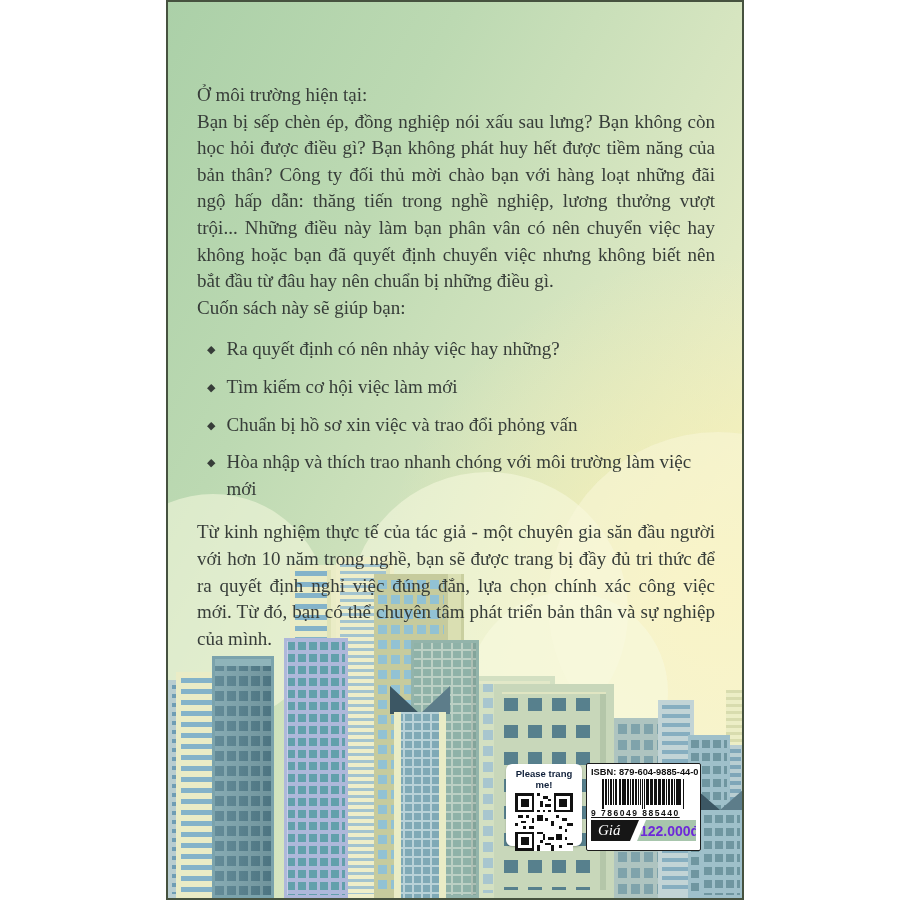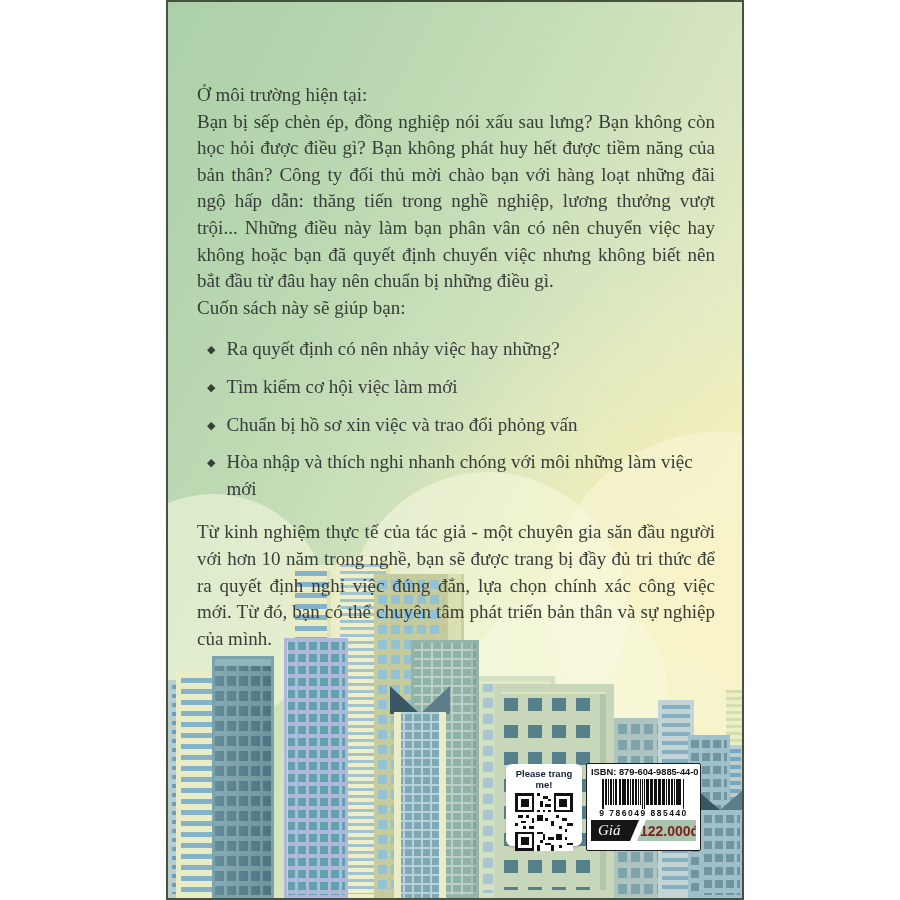--- a/index.html
+++ b/index.html
@@ -118,29 +118,29 @@
   .qr-box svg{display:block;margin:3px auto 0 auto;}
 
   
   .isbn-box{position:absolute;left:418px;top:761px;width:115px;height:88px;background:#ffffff;
     border:1px solid #1c1c1c;border-radius:2px;z-index:5;box-sizing:border-box;
     padding:3px 4px 4px 4px;display:flex;flex-direction:column;}
   .isbn-label{font-family:"Liberation Sans",sans-serif;font-size:9.3px;font-weight:700;
     color:#111;text-align:center;white-space:nowrap;}
   .barcode{display:block;margin:2px auto 0 auto;}
   .barcode-digits{font-family:"Liberation Sans",sans-serif;font-size:8.5px;font-weight:700;
-    color:#111;text-align:center;letter-spacing:1.5px;margin-top:-1px;white-space:nowrap;}
+    color:#111;letter-spacing:1.5px;margin-top:-1px;white-space:nowrap;text-decoration:underline;}
   .price-bar{position:relative;height:21px;margin-top:2px;background:#ffffff;overflow:hidden;}
   .price-left{position:absolute;left:0;top:0;bottom:0;width:48px;background:#161616;
     clip-path:polygon(0 0,100% 0,calc(100% - 9px) 100%,0 100%);
     color:#fff;font-family:"Liberation Serif",serif;font-style:italic;font-size:15px;
     display:flex;align-items:center;padding-left:7px;box-sizing:border-box;}
   .price-right{position:absolute;left:44px;right:0;top:0;bottom:0;background:#a8c6ad;
     clip-path:polygon(11px 0,100% 0,100% 100%,2px 100%);
-    color:#7f1d1d;font-family:"Liberation Sans",sans-serif;font-size:14px;font-weight:700;
+    color:#6d28d9;font-family:"Liberation Sans",sans-serif;font-size:14px;font-weight:700;
     display:flex;align-items:center;justify-content:center;padding-left:8px;box-sizing:border-box;}
 </style>
 </head>
 <body>
 
 <div class="page">
   <div class="cover">
 
     <div class="skyline">
       <div class="cloud" style="left:-70px;top:492px;width:230px;height:230px;"></div>
@@ -188,21 +188,21 @@
         <li>
           <span class="diamond">◆</span>
           <span>Tìm kiếm cơ hội việc làm mới</span>
         </li>
         <li>
           <span class="diamond">◆</span>
           <span>Chuẩn bị hồ sơ xin việc và trao đổi phỏng vấn</span>
         </li>
         <li>
           <span class="diamond">◆</span>
-          <span>Hòa nhập và thích nghi nhanh chóng với môi những làm việc mới</span>
+          <span>Hòa nhập và thích trao nhanh chóng với môi trường làm việc mới</span>
         </li>
       </ul>
       <p class="closing">Từ kinh nghiệm thực tế của tác giả - một chuyên gia săn đầu người với hơn 10 năm trong nghề, bạn sẽ được trang bị đầy đủ tri thức để ra quyết định nghỉ việc đúng đắn, lựa chọn chính xác công việc mới. Từ đó, bạn có thể chuyên tâm phát triển bản thân và sự nghiệp của mình.</p>
     </div>
 
     <div class="qr-box">
       <div class="qr-label">Please trang me!</div>
       <svg width="58" height="58" viewBox="0 0 21 21" shape-rendering="crispEdges">
         <rect width="21" height="21" fill="#fff"></rect>
         <g fill="#111">

